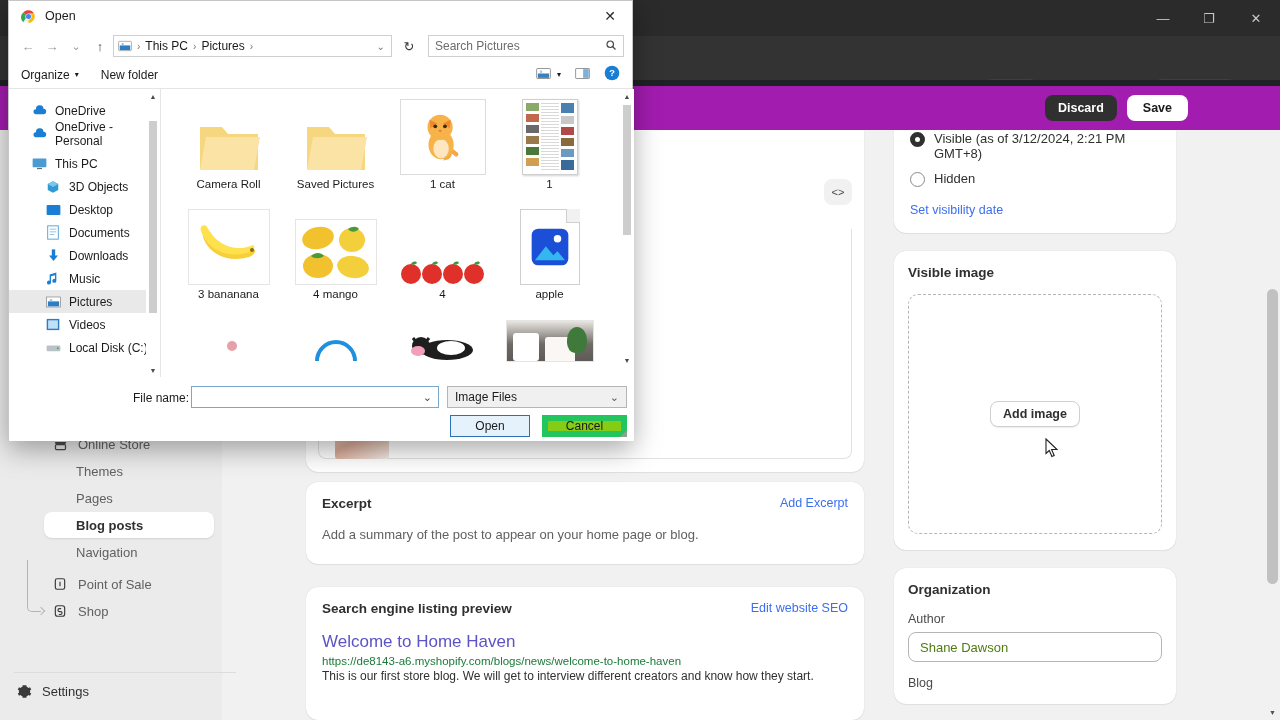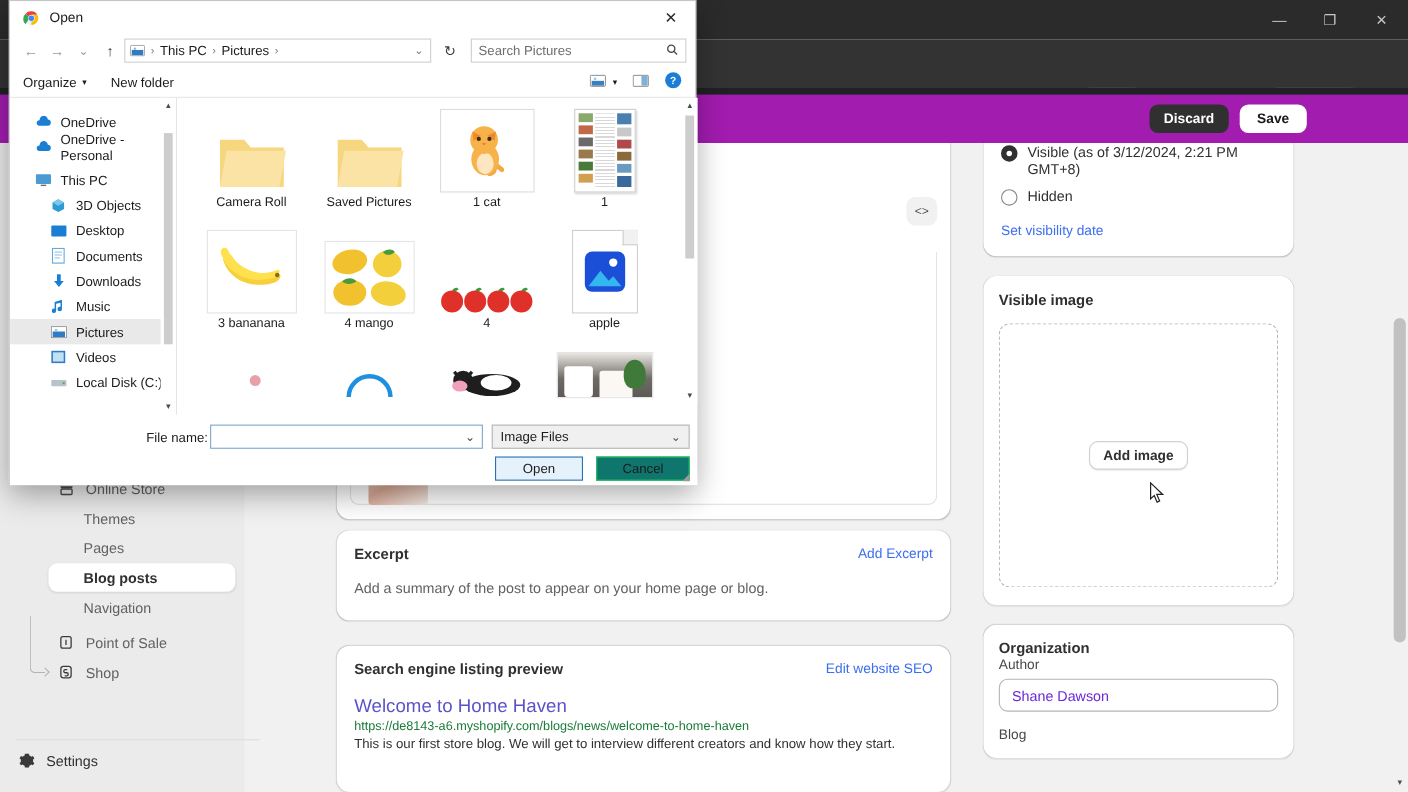--- a/index.html
+++ b/index.html
@@ -80,21 +80,21 @@
   .rail-card { background:#fff; border-radius:12px; box-shadow:0 1px 1px rgba(0,0,0,.06),0 0 1px rgba(0,0,0,.18); }
   .radio-row { display:flex; gap:9px; align-items:flex-start; font-size:13px; color:#303030; }
   .radio { width:15px; height:15px; border-radius:50%; border:1.5px solid #8a8a8a;
            flex:0 0 15px; margin-top:1px; background:#fff; }
   .radio.on { border:5px solid #303030; }
   .drop { border:1.5px dashed #b5b5b5; border-radius:10px; height:240px;
           display:flex; align-items:center; justify-content:center; }
   .btn-sm { background:#fff; border:1px solid #d0d0d0; border-radius:8px; padding:5px 12px;
             font-size:12.5px; font-weight:650; color:#303030; box-shadow:0 1px 1px rgba(0,0,0,.07); }
   .field { border:1px solid #b5b5b5; border-radius:8px; height:30px; display:flex;
-           align-items:center; padding:0 11px; font-size:13px; color:#6d28d9; background:#fff; }
+           align-items:center; padding:0 11px; font-size:13px; color:#4d7c0f; background:#fff; }
   .lbl { font-size:12.5px; color:#4a4a4a; }
 
   
   .pscroll { position:absolute; right:0; top:0; width:15px; height:603px; background:#f1f1f1; }
   .pthumb { position:absolute; left:2px; top:172px; width:11px; height:295px; background:#c1c1c1; border-radius:6px; }
   .parrow { position:absolute; left:0; width:15px; height:15px; display:flex; align-items:center;
             justify-content:center; font-size:7px; color:#505050; }
 
   
   .actionbar { position:absolute; left:0; top:86px; width:1280px; height:44px;
@@ -151,21 +151,21 @@
   .files-sb .bar { position:absolute; left:3px; top:16px; width:8px; height:130px; background:#cdcdcd; }
 
   .dlg-foot { position:absolute; left:0; top:376px; width:625px; height:64px; background:#fff; }
   .fn-label { position:absolute; left:124px; top:14px; font-size:12px; color:#1b1b1b; }
   .fn-input { position:absolute; left:182px; top:9px; width:248px; height:22px;
               border:1px solid #7aa7cc; background:#fff; display:flex; align-items:center;
               justify-content:flex-end; padding-right:6px; color:#4a4a4a; font-size:10px; }
   .ft-select { position:absolute; left:438px; top:9px; width:180px; height:22px;
                border:1px solid #b5b5b5; background:#f0f0f0; display:flex; align-items:center;
                justify-content:space-between; padding:0 7px; font-size:12px; color:#1b1b1b; }
-  .dbtn { position:absolute; top:38px; height:22px; border:1px solid #22c55e; background:#0f766e;
+  .dbtn { position:absolute; top:38px; height:22px; border:6px solid #22c55e; background:#84cc16;
           display:flex; align-items:center; justify-content:center; font-size:12px; color:#1b1b1b; }
   .dbtn.primary { left:441px; width:80px; border:1.6px solid #2a72b5; background:#e5f1fb; }
   .dbtn.secondary { left:533px; width:85px; }
   .resize-grip { position:absolute; right:2px; bottom:1px; width:12px; height:12px;
                  color:#9a9a9a; font-size:9px; }
 
   
   .cursor { position:absolute; left:1045px; top:438px; width:14px; height:19px; }
 </style>
 </head>
@@ -369,21 +369,21 @@
 
         <div class="rail-card" style="margin-top:18px; padding:14px 14px 16px 14px;">
           <div class="card-title">Visible image</div>
           <div class="drop" style="margin-top:14px">
             <div class="btn-sm">Add image</div>
           </div>
         </div>
 
         <div class="rail-card" style="margin-top:18px; padding:14px 14px 14px 14px;">
           <div class="card-title">Organization</div>
-          <div class="lbl" style="">Author</div>
+          <div class="lbl" style="margin-top:15px">Author</div>
           <div class="field" style="margin-top:6px">
             <span>Shane Dawson</span>
           </div>
           <div class="lbl" style="margin-top:14px">Blog</div>
         </div>
       </div>
     </div>
 
     <div class="pscroll">
       <div class="parrow" style="top:0">▲</div>

